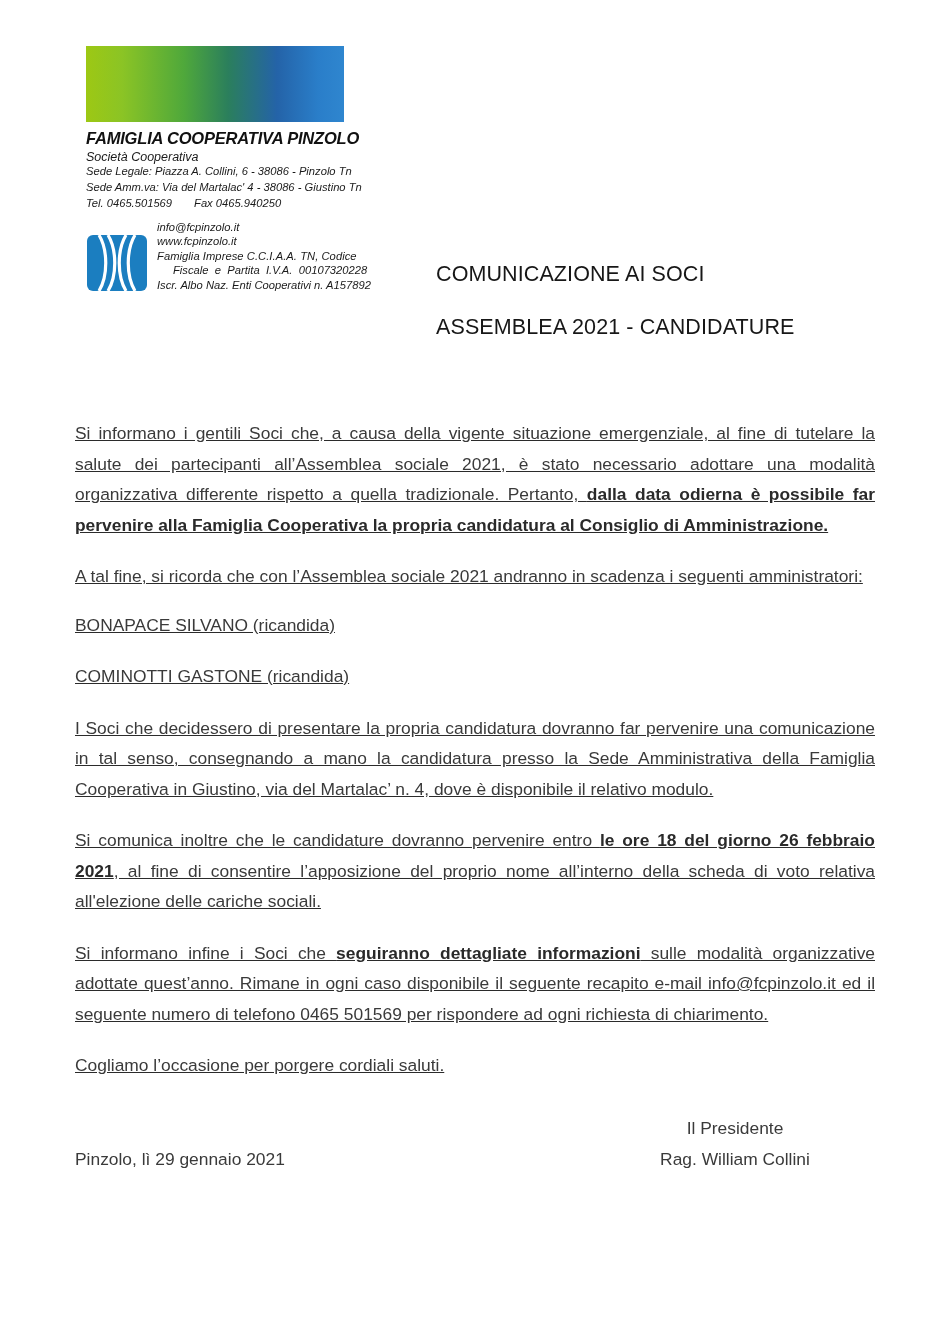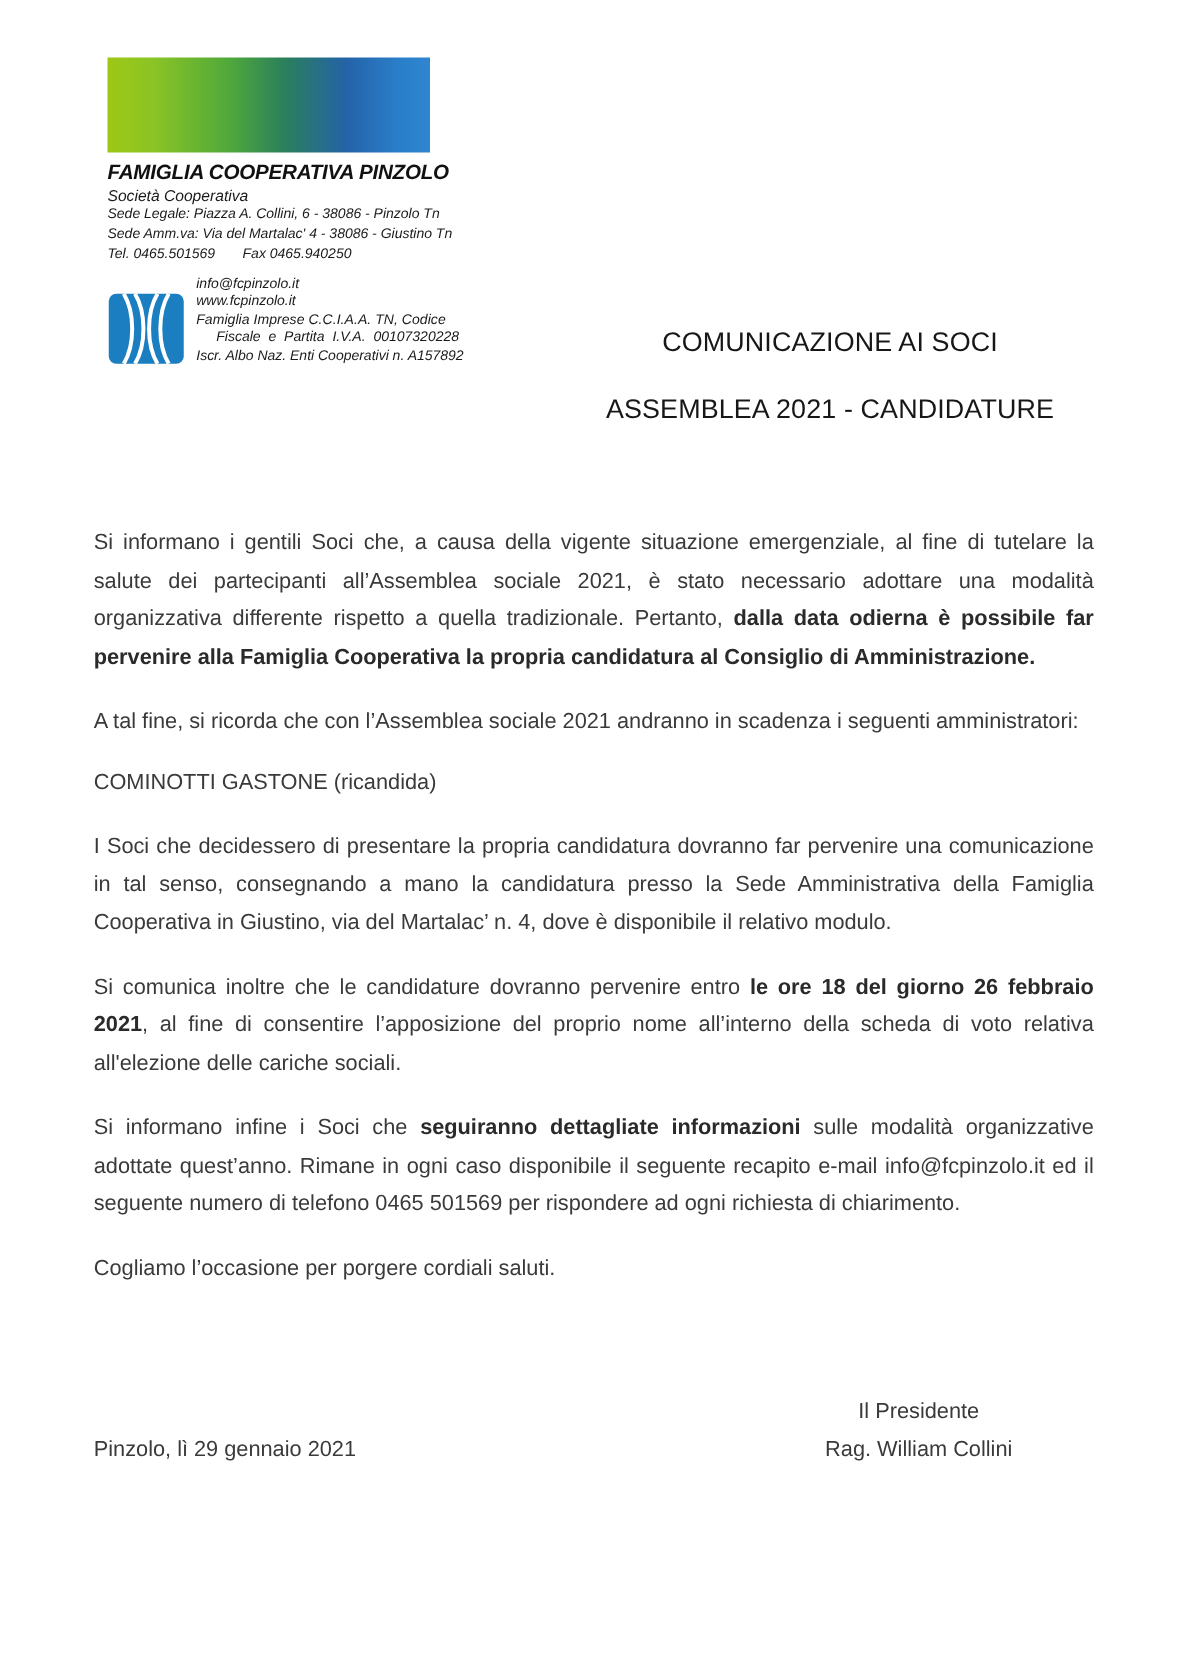--- a/index.html
+++ b/index.html
@@ -93,40 +93,40 @@
     color: #1a1a1a;
     line-height: 14.6px;
     white-space: nowrap;
   }
   #reg-1 { letter-spacing: 0.05px; }
   #reg-2 { word-spacing: 3.2px; margin-left: 16px; }
 
   
   #title-area {
     position: absolute;
-    left: 424px;
+    left: 436px;
     top: 262px;
     width: 480px;
-    text-align: center;
   }
   .doc-title {
     font-size: 21.5px;
     color: #171717;
     letter-spacing: 0.1px;
   }
   #doc-title-2 {
     margin-top: 28px;
   }
 
   
   #body-area {
     position: absolute;
     left: 75px;
     top: 418px;
     width: 800px;
+    text-decoration: underline;
   }
   p.para {
     margin: 0 0 21px 0;
     font-size: 17.4px;
     line-height: 30.5px;
     color: #3a3a3a;
     text-align: justify;
     text-justify: inter-word;
   }
   p.para.noj {
@@ -216,20 +216,21 @@
   <div class="doc-title">COMUNICAZIONE AI SOCI</div>
   <div class="doc-title" id="doc-title-2">ASSEMBLEA 2021 - CANDIDATURE</div>
 </div>
 
 <div id="body-area">
 
   <p class="para"><span>Si informano i gentili Soci che, a causa della vigente situazione emergenziale, al fine di tutelare la salute dei partecipanti all’Assemblea sociale 2021, è stato necessario adottare una modalità organizzativa differente rispetto a quella tradizionale. Pertanto, </span><span class="emph">dalla data odierna è possibile far pervenire alla Famiglia Cooperativa la propria candidatura al Consiglio di Amministrazione.</span></p>
 
   <p class="para" id="para-amministratori">A tal fine, si ricorda che con l’Assemblea sociale 2021 andranno in scadenza i seguenti amministratori:</p>
 
+  <p class="name-line">BONAPACE SILVANO (ricandida)</p>
   <p class="name-line">COMINOTTI GASTONE (ricandida)</p>
 
   <p class="para">I Soci che decidessero di presentare la propria candidatura dovranno far pervenire una comunicazione in tal senso, consegnando a mano la candidatura presso la Sede Amministrativa della Famiglia Cooperativa in Giustino, via del Martalac’ n. 4, dove è disponibile il relativo modulo.</p>
 
   <p class="para"><span>Si comunica inoltre che le candidature dovranno pervenire entro </span><span class="emph">le ore 18 del giorno 26 febbraio 2021</span><span>, al fine di consentire l’apposizione del proprio nome all’interno della scheda di voto relativa all'elezione delle cariche sociali.</span></p>
 
   <p class="para"><span>Si informano infine i Soci che </span><span class="emph">seguiranno dettagliate informazioni</span><span> sulle modalità organizzative adottate quest’anno. Rimane in ogni caso disponibile il seguente recapito e-mail info@fcpinzolo.it ed il seguente numero di telefono 0465 501569 per rispondere ad ogni richiesta di chiarimento.</span></p>
 
   <p class="para noj">Cogliamo l’occasione per porgere cordiali saluti.</p>
 </div>

